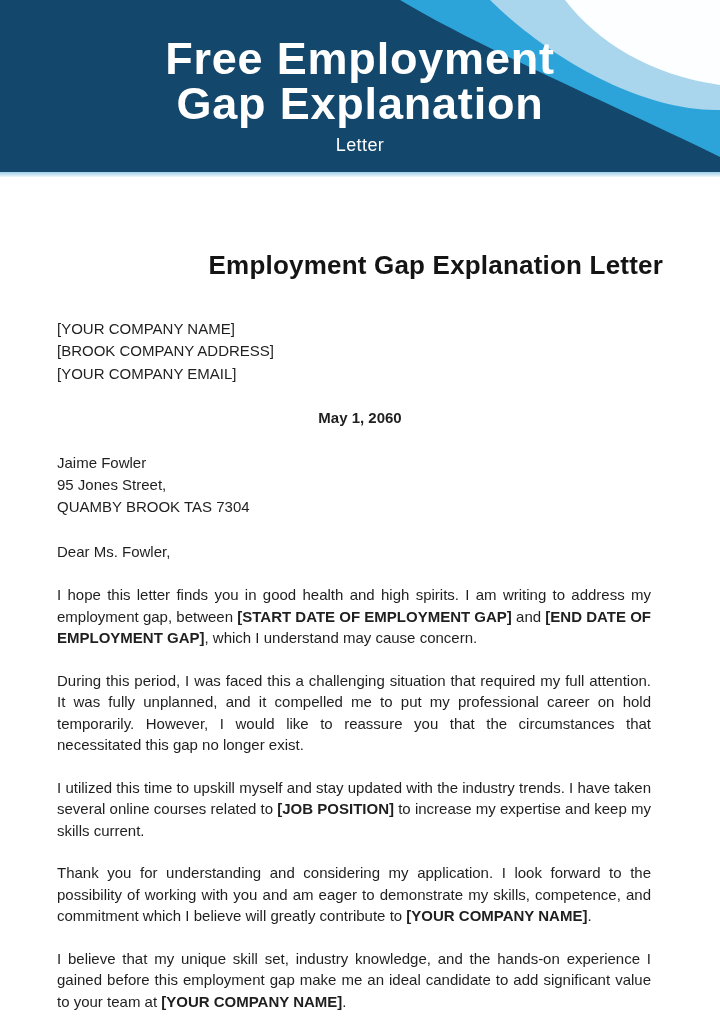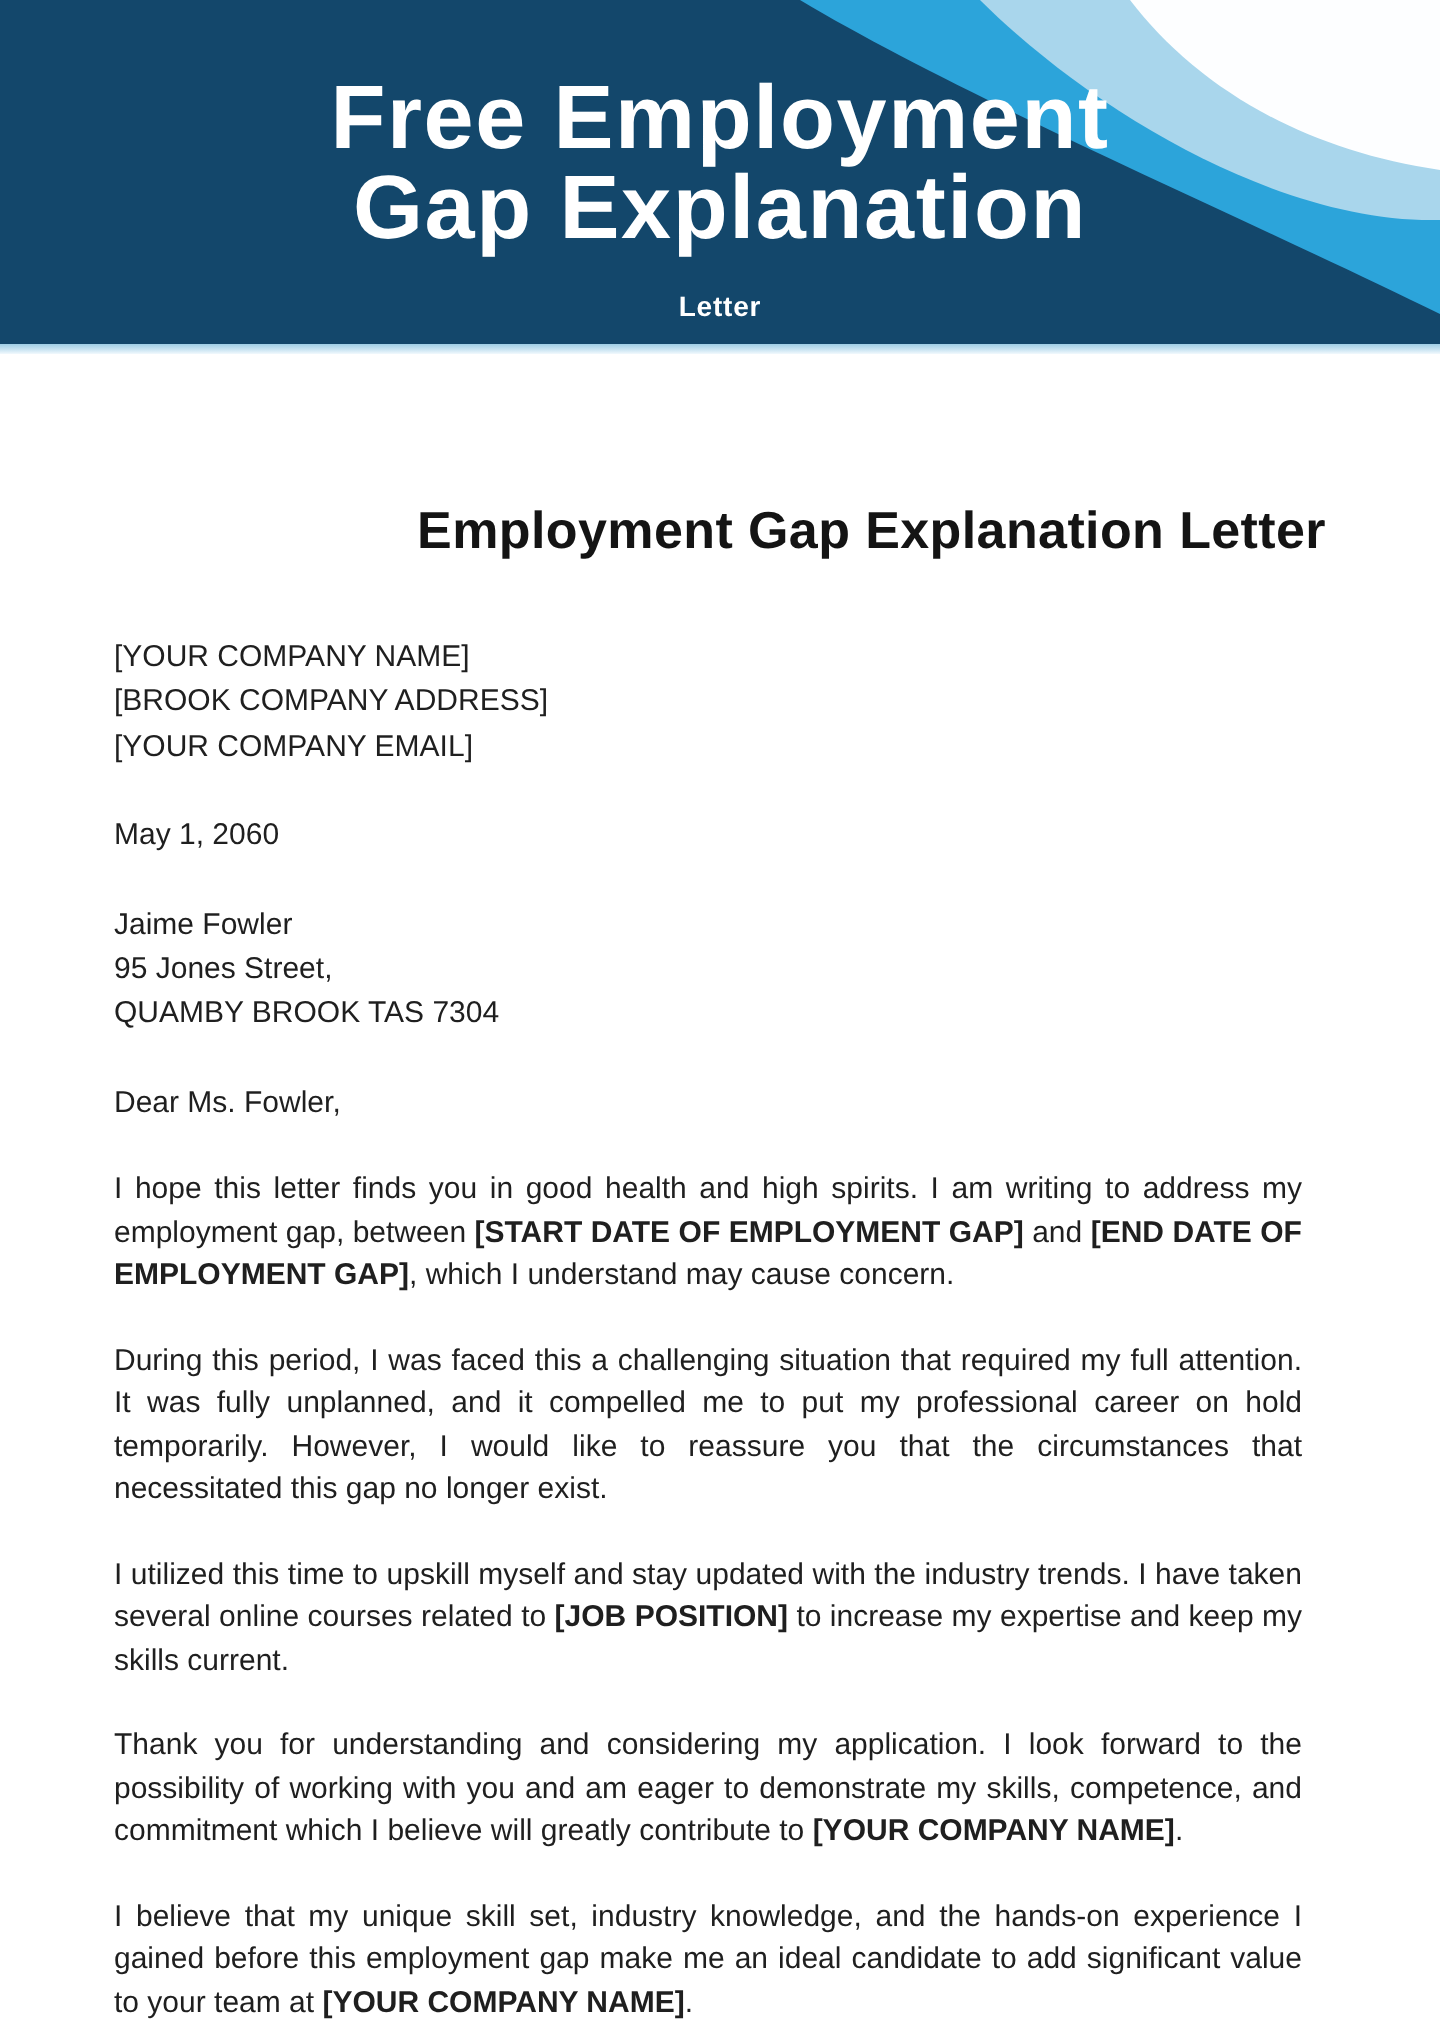--- a/index.html
+++ b/index.html
@@ -34,23 +34,23 @@
     text-align:center;
     color:#FFFFFF;
   }
   .banner-title-line{
     font-size:45px;
     font-weight:bold;
     line-height:45px;
     letter-spacing:0.8px;
   }
   .banner-subtitle{
-    margin-top:19px;
-    font-size:14px;
-    font-weight:bold;
+    margin-top:9px;
+    font-size:18px;
+    font-weight:normal;
     letter-spacing:0.4px;
   }
   .banner-underline{
     width:720px;height:5px;
     background:linear-gradient(180deg,#9FCEE6 0%, #C9E4F2 55%, #F2F9FD 100%);
   }
   
   .letter{
     padding:0 57px;
   }
@@ -62,21 +62,21 @@
     text-align:right;
     color:#141414;
     letter-spacing:0.2px;
   }
   .block{
     margin:0 0 22px 0;
     font-size:15px;
     line-height:22.4px;
   }
   .block .line{white-space:nowrap;}
-  .date-line{font-weight:normal;}
+  .date-line{font-weight:bold;text-align:center;}
   .para{
     margin:21px 12px 0 0;
     font-size:15px;
     line-height:21.5px;
     text-align:justify;
   }
   .para strong{font-weight:bold;}
   .salutation{margin-bottom:16px;}
 </style>
 </head>

